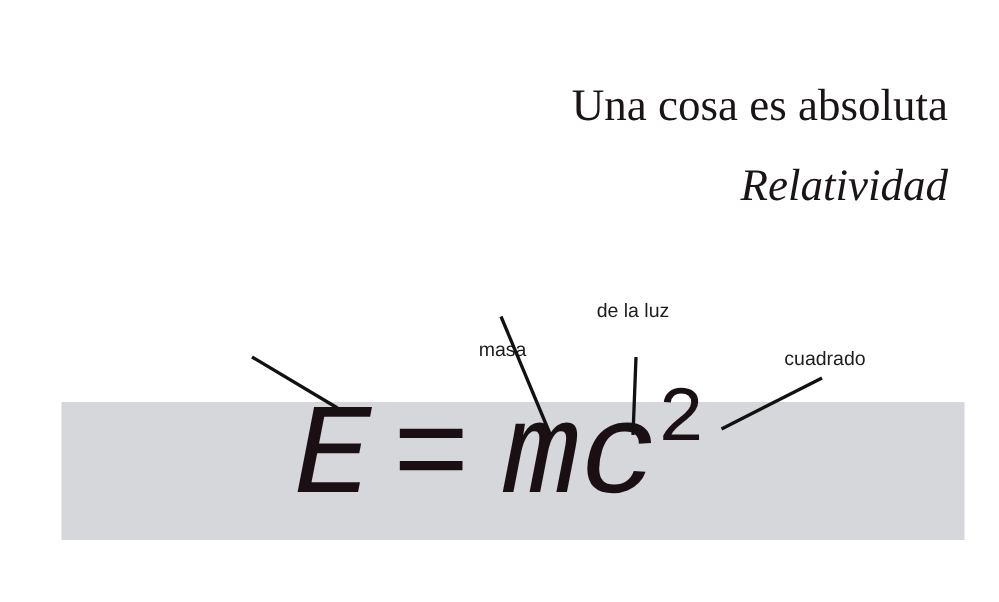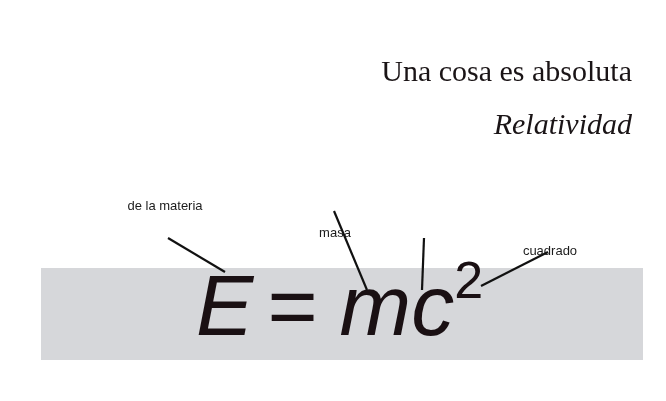--- a/index.html
+++ b/index.html
@@ -2,21 +2,21 @@
 <html><head>
   <meta charset="utf-8">
   <style>
     html, body { margin:0; padding:0; background:#ffffff; }
     body { width:666px; height:401px; position:relative; overflow:hidden; }
     .title { position:absolute; left:0; width:632px; text-align:right;
       font-family:"Liberation Serif", serif; color:#1a1416; }
     .t1 { top:54px; font-size:30px; }
     .t2 { top:107px; font-size:30px; font-style:italic; }
     .band { position:absolute; left:41px; top:268px; width:602px; height:92px; background:#d6d7da; }
-    .eq { position:absolute; left:196px; top:262px; font-family:Liberation Sans, sans-serif;
+    .eq { position:absolute; left:196px; top:262px; font-family:Liberation Mono, monospace;
       font-size:86px; color:#1a1013; line-height:1; white-space:nowrap;text-align:center; }
     .eq .v { font-style:italic; }
     .eq .eqs { margin:0 22px 0 14px; }
     .eq sup { font-size:52px; font-style:normal; position:relative; top:-8px; vertical-align:top; }
     .lbl { position:absolute; font-family:"Liberation Sans", sans-serif; font-size:13px;
       color:#1c1c1c; text-align:center; line-height:17px; }
     svg.lines { position:absolute; left:0; top:0; }
   </style>
 </head>
 <body>
@@ -24,25 +24,25 @@
 <div class="title t1">Una cosa es absoluta</div>
 <div class="title t2">Relatividad</div>
 
 <div class="band"></div>
 
 <div class="eq">
   <span class="v">E</span><span class="eqs">=</span><span class="v">mc</span><sup>2</sup>
 </div>
 
 <div class="lbl" style="left:95px; top:197px; width:140px;">
-  <div>de la materia</div>
 </div>
 <div class="lbl" style="left:305px; top:189px; width:60px;margin-top:35px;">masa</div>
 <div class="lbl" style="left:382px; top:198px; width:80px;">
+  <div>de la luz</div>
 </div>
-<div class="lbl" style="left:510px; top:242px; width:80px;">cuadrado</div>
+<div class="lbl" style="left:510px; top:230px; width:80px;">cuadrado</div>
 
 <svg class="lines" width="666" height="401">
   <line x1="168" y1="238" x2="225" y2="272" stroke="#111" stroke-width="2.2"></line>
   <line x1="334" y1="211" x2="367" y2="290" stroke="#111" stroke-width="2.2"></line>
   <line x1="424" y1="238" x2="422" y2="290" stroke="#111" stroke-width="2.2"></line>
   <line x1="548" y1="252" x2="481" y2="286" stroke="#111" stroke-width="2.2"></line>
 </svg>
 
 </body></html>

